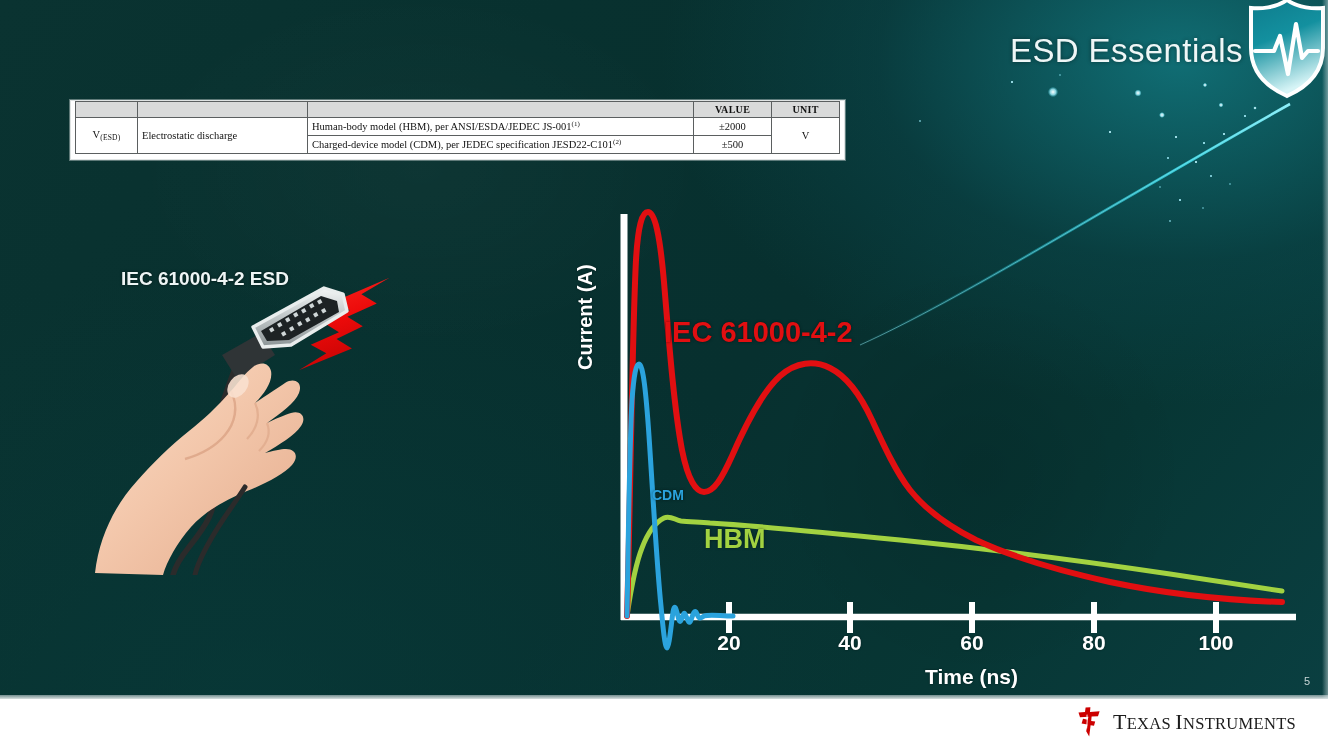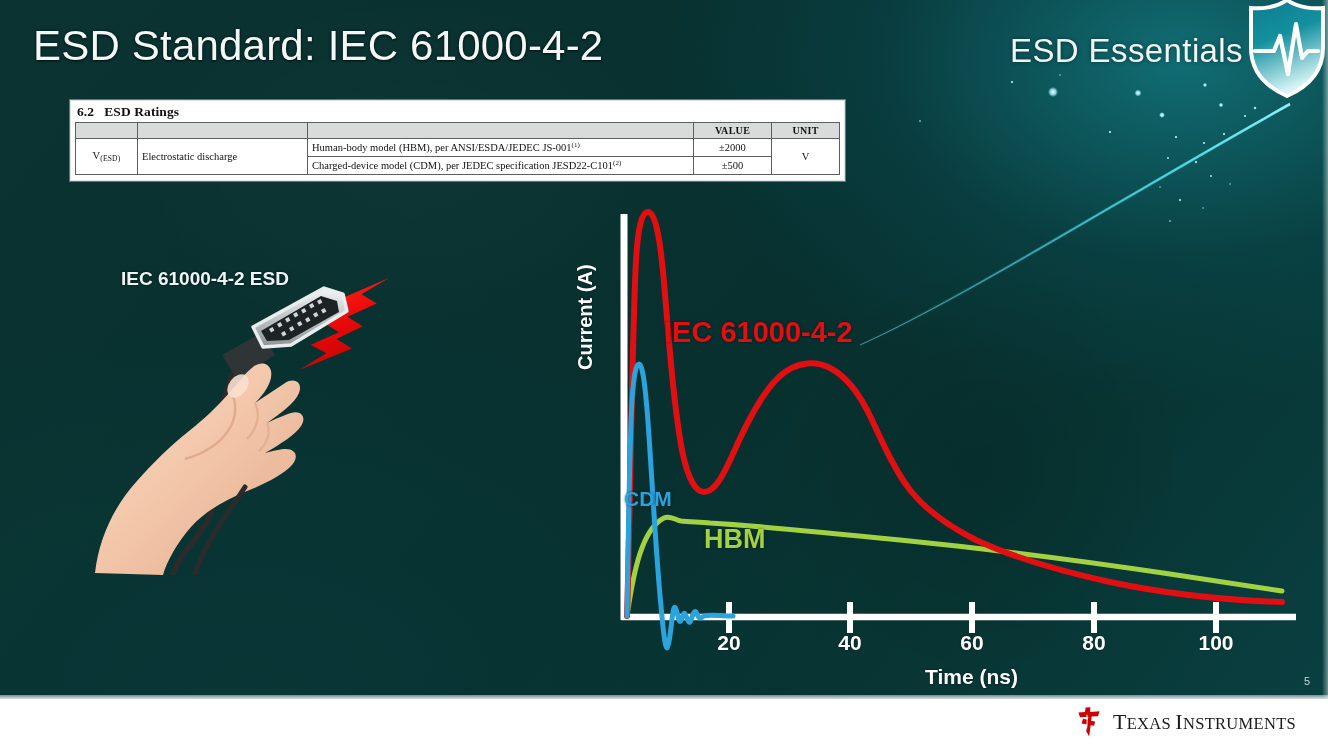--- a/index.html
+++ b/index.html
@@ -144,21 +144,21 @@
     position:absolute; font-size:21px; font-weight:700; color:#ffffff;
     text-shadow:0 0 2px rgba(0,0,0,0.5);
     transform: translateX(-50%);
     top:631px;
   }
   .curve-label {
     position:absolute; font-weight:700; white-space:nowrap;
   }
   .lbl-iec   { left:664px; top:316px; font-size:29px; color:#e10f11;
                text-shadow:0 0 3px rgba(0,0,0,0.5); }
-  .lbl-cdm   { left:624px; top:487px; font-size:21px; color:#2ba3dd;
+  .lbl-cdm   { left:652px; top:487px; font-size:14px; color:#2ba3dd;
                text-shadow:0 0 3px rgba(0,0,0,0.5); }
   .lbl-hbm   { left:704px; top:524px; font-size:27px; color:#a2d241;
                text-shadow:0 0 3px rgba(0,0,0,0.5); }
 
   .page-number {
     position:absolute; right:18px; top:675px;
     font-size:11px; color:#c8d6d6;
   }
 
   
@@ -218,39 +218,35 @@
       <circle cx="1203" cy="208" r="1.0" fill="url(#dotg)"></circle>
       <circle cx="1170" cy="221" r="1.1" fill="url(#dotg)"></circle>
       <circle cx="1012" cy="82" r="1.4" fill="url(#dotg)"></circle>
       <circle cx="1060" cy="75" r="1.0" fill="url(#dotg)"></circle>
       <circle cx="1112" cy="58" r="1.1" fill="url(#dotg)"></circle>
       <circle cx="920" cy="121" r="1.1" fill="url(#dotg)"></circle>
       <circle cx="1265" cy="60" r="1.0" fill="url(#dotg)"></circle>
     </g>
   </svg>
 
-  <div class="title">ESD Standard: IEC 61000-4-2</div>
 
   <div class="brand-text">ESD Essentials</div>
   <svg class="brand-shield" viewBox="0 0 86 104">
     <defs>
       <linearGradient id="shg" x1="0" y1="0" x2="0.3" y2="1">
         <stop offset="0%" stop-color="#0e7c8c"></stop>
         <stop offset="45%" stop-color="#13909f"></stop>
         <stop offset="100%" stop-color="#d6f4f6"></stop>
       </linearGradient>
     </defs>
     <path d="M43,4 C32,12 16,13 7,12 L7,52 C7,78 25,92 43,100 C61,92 79,78 79,52 L79,12 C70,13 54,12 43,4 Z" fill="url(#shg)" stroke="#ffffff" stroke-width="4"></path>
     <path d="M11,55 L30,55 L36,40 L44,78 L52,28 L58,62 L64,55 L74,55" fill="none" stroke="#ffffff" stroke-width="4.2" stroke-linejoin="round" stroke-linecap="round"></path>
   </svg>
 
   <div class="ds-table-wrap">
-    <div class="ds-section">
-      <span class="num">6.2</span><span>ESD Ratings</span>
-    </div>
     <table class="ds">
       <thead>
         <tr>
           <th class="hdr-blank col-sym"></th>
           <th class="hdr-blank col-param"></th>
           <th class="hdr-blank col-desc"></th>
           <th class="col-val">VALUE</th>
           <th class="col-unit">UNIT</th>
         </tr>
       </thead>

